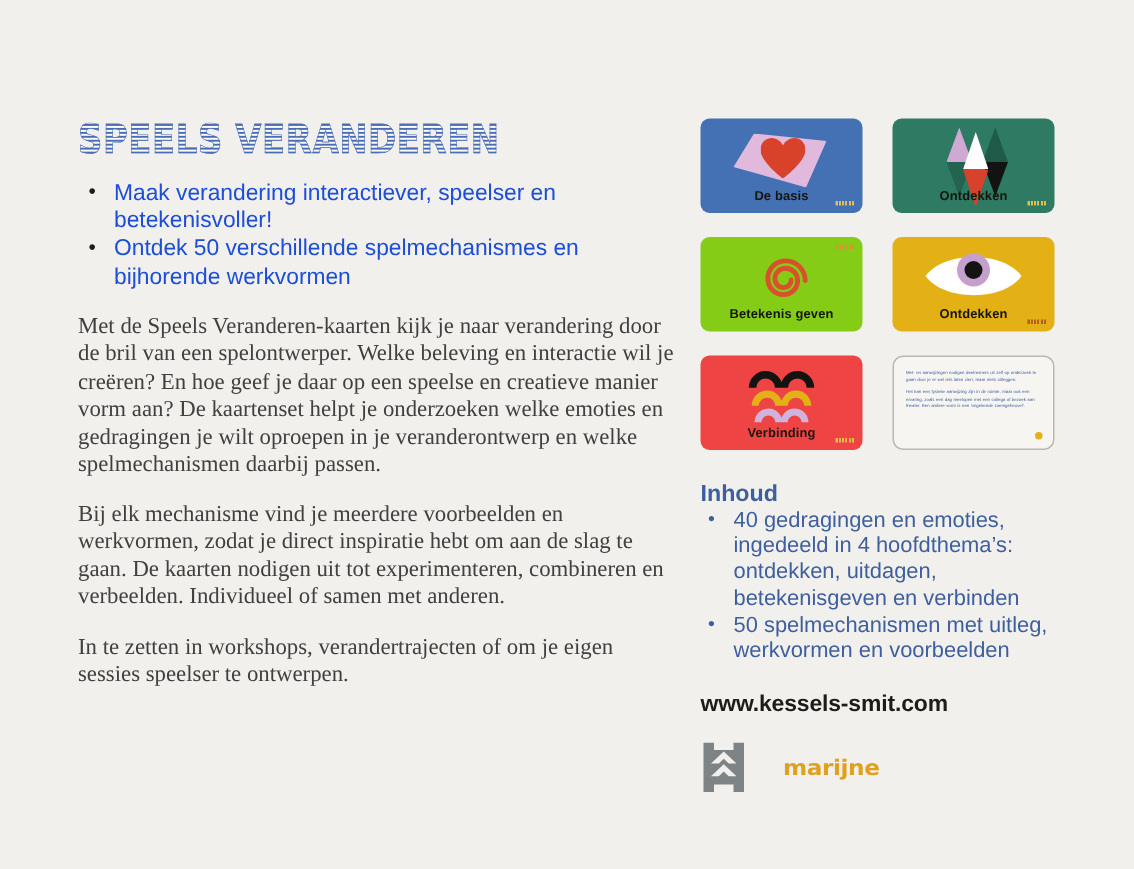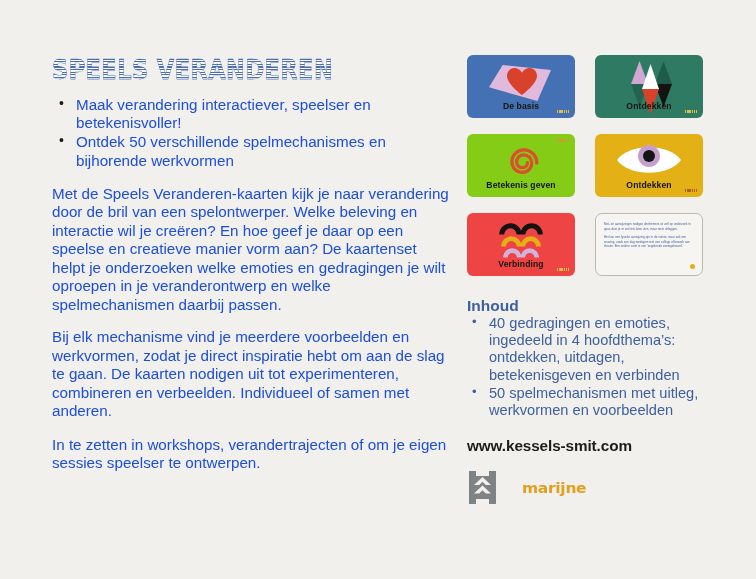--- a/index.html
+++ b/index.html
@@ -14,20 +14,21 @@
     background: #f1f0ec;
     font-family: "Liberation Sans", sans-serif;
     color: #1c1c1a;
     position: relative;
   }
 
   .page {
     position: absolute;
     inset: 0;
     display: flex;
+    margin-top: 24px;
   }
 
   
   .left-col {
     width: 455px;
     padding: 56px 0 0 52px;
     position: relative;
   }
 
   .headline {
@@ -73,23 +74,24 @@
     position: absolute;
     left: 7px;
     top: -1px;
     font-size: 14px;
     color: #1c1c1a;
   }
 
   p.body-par {
     font-size: 15.2px;
     line-height: 1.215;
-    color: #1d4ed8;
+    color: #404040;
     margin-bottom: 14px;
     max-width: 400px;
+    font-family: Liberation Serif, serif;
   }
   p.body-par.tight { margin-bottom: 15px; }
   p.body-par:last-child { margin-bottom: 0; }
 
   
   .right-col {
     width: 301px;
     padding: 55px 48px 0 12px;
     position: relative;
   }

